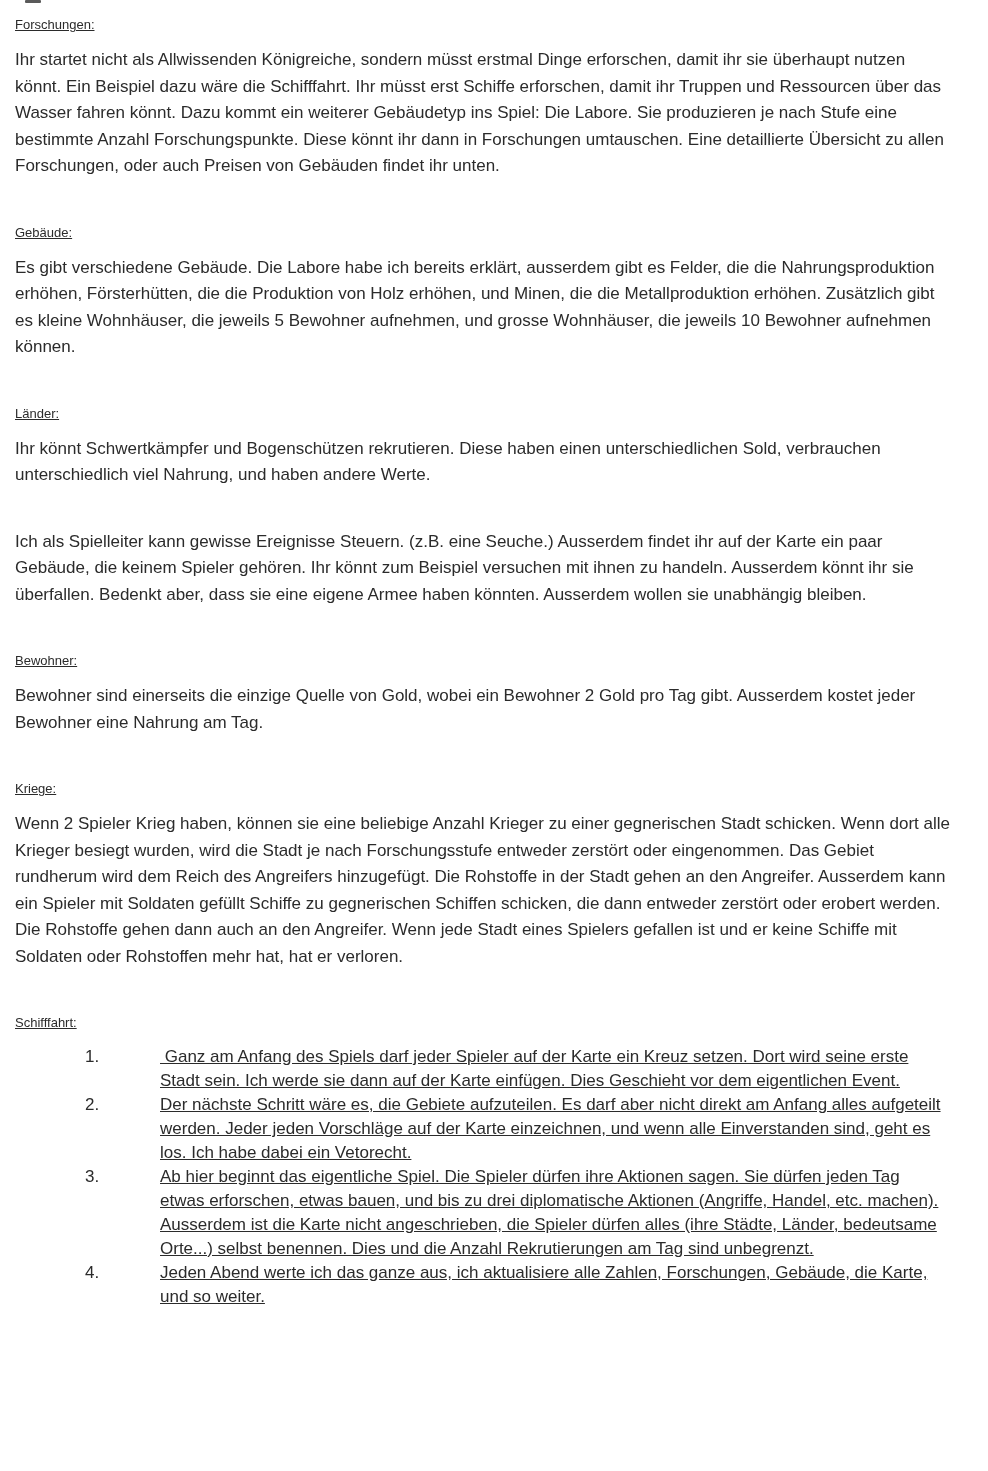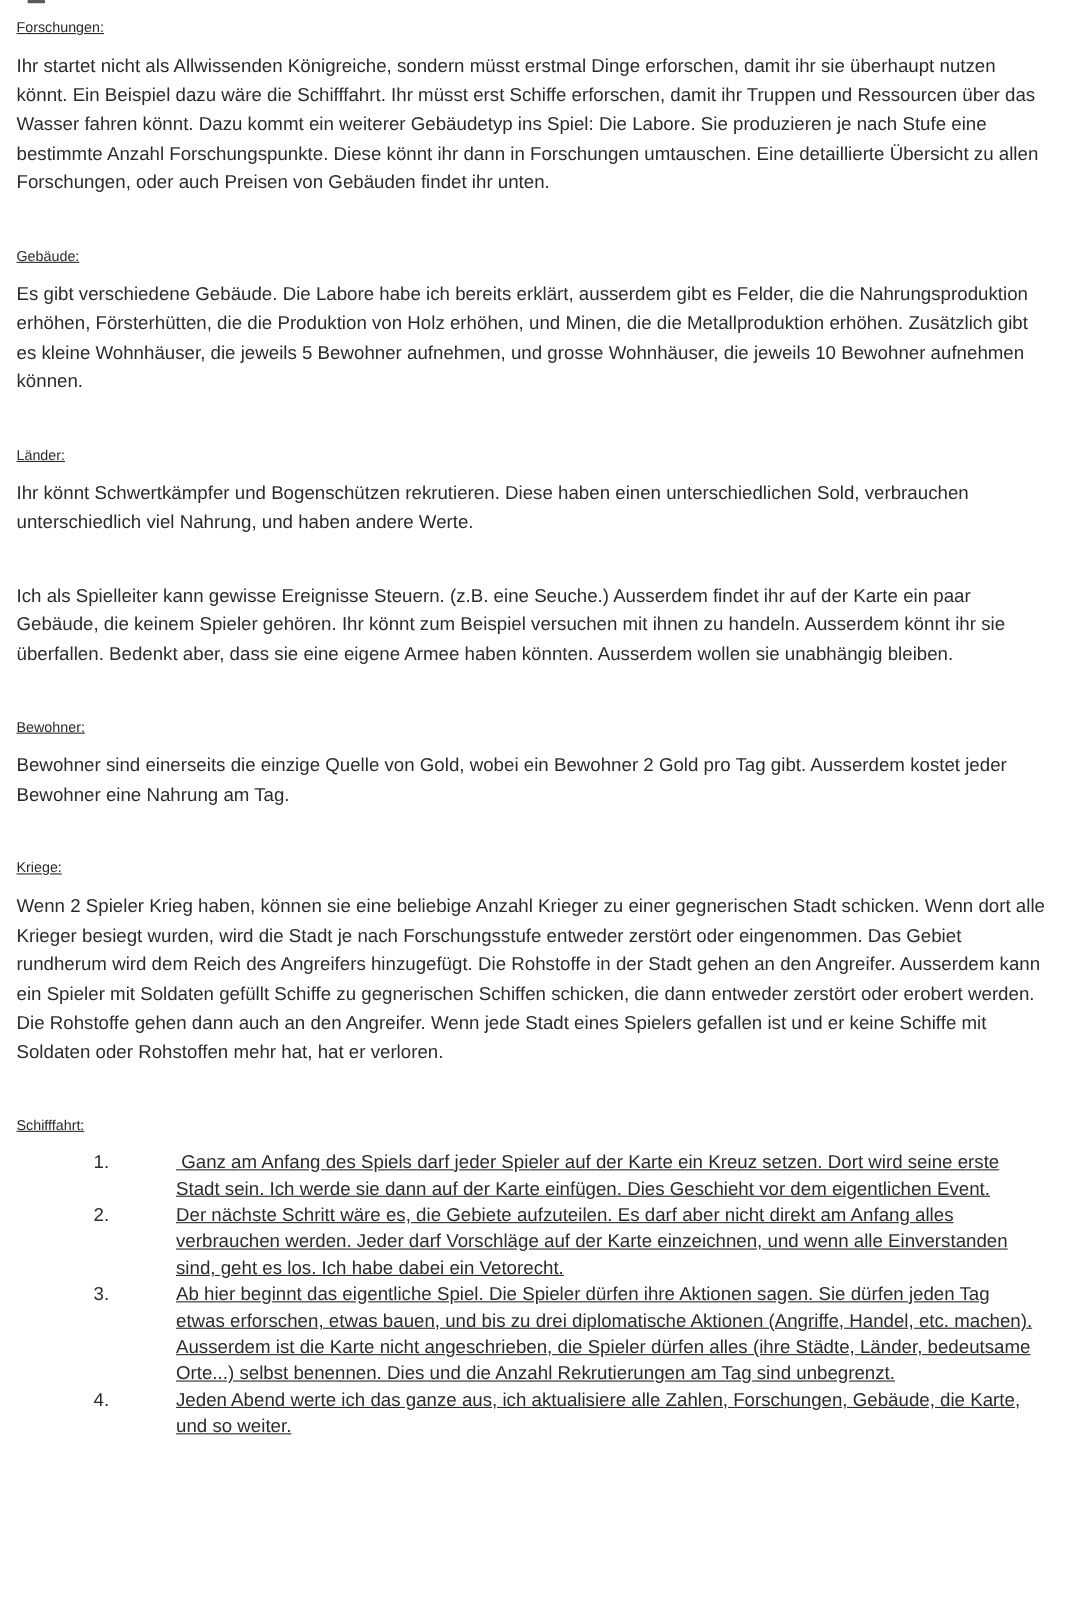--- a/index.html
+++ b/index.html
@@ -98,21 +98,21 @@
 
   <div class="section">
     <h2 class="section-heading">Schifffahrt:</h2>
     <ol class="steps">
       <li class="step">
         <span class="step-number">1.</span>
         <span class="step-text">&nbsp;Ganz am Anfang des Spiels darf jeder Spieler auf der Karte ein Kreuz setzen. Dort wird seine erste Stadt sein. Ich werde sie dann auf der Karte einfügen. Dies Geschieht vor dem eigentlichen Event.</span>
       </li>
       <li class="step">
         <span class="step-number">2.</span>
-        <span class="step-text">Der nächste Schritt wäre es, die Gebiete aufzuteilen. Es darf aber nicht direkt am Anfang alles verbrauchen werden. Jeder darf Vorschläge auf der Karte einzeichnen, und wenn alle Einverstanden sind, geht es los. Ich habe dabei ein Vetorecht.</span>
+        <span class="step-text">Der nächste Schritt wäre es, die Gebiete aufzuteilen. Es darf aber nicht direkt am Anfang alles aufgeteilt werden. Jeder jeden Vorschläge auf der Karte einzeichnen, und wenn alle Einverstanden sind, geht es los. Ich habe dabei ein Vetorecht.</span>
       </li>
       <li class="step">
         <span class="step-number">3.</span>
         <span class="step-text">Ab hier beginnt das eigentliche Spiel. Die Spieler dürfen ihre Aktionen sagen. Sie dürfen jeden Tag etwas erforschen, etwas bauen, und bis zu drei diplomatische Aktionen (Angriffe, Handel, etc. machen). Ausserdem ist die Karte nicht angeschrieben, die Spieler dürfen alles (ihre Städte, Länder, bedeutsame Orte...) selbst benennen. Dies und die Anzahl Rekrutierungen am Tag sind unbegrenzt.</span>
       </li>
       <li class="step">
         <span class="step-number">4.</span>
         <span class="step-text">Jeden Abend werte ich das ganze aus, ich aktualisiere alle Zahlen, Forschungen, Gebäude, die Karte, und so weiter.</span>
       </li>
     </ol>

